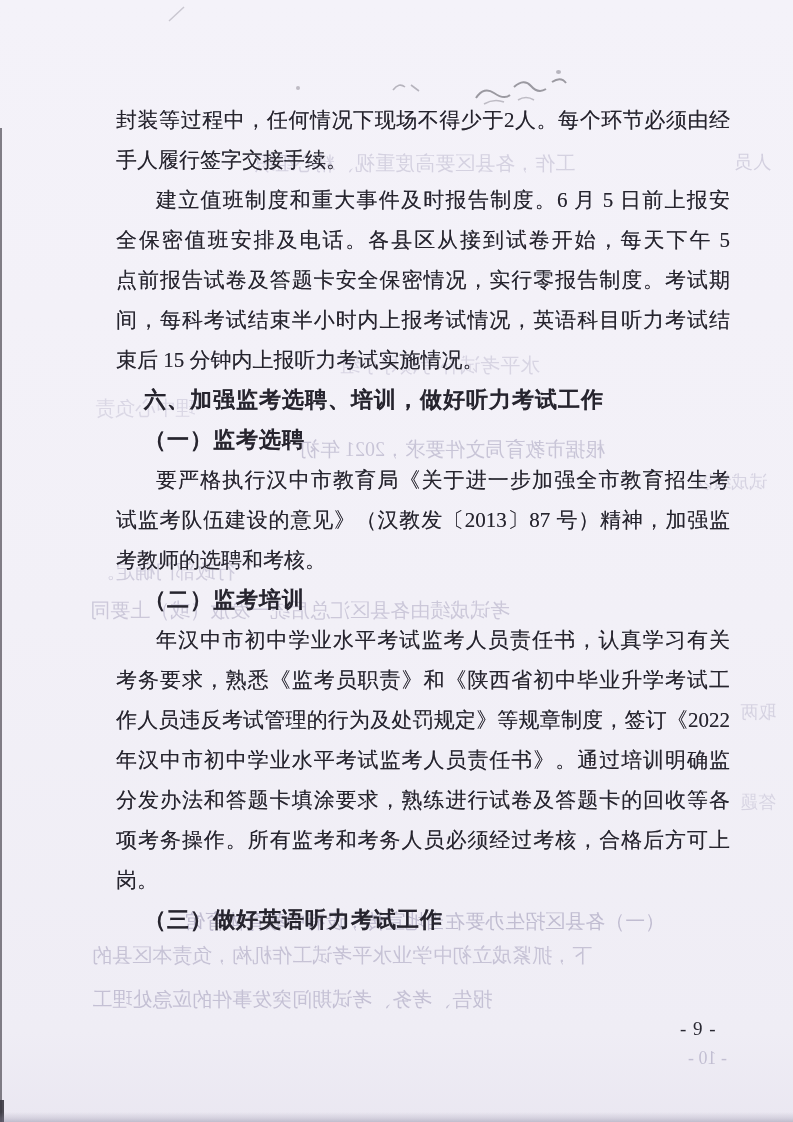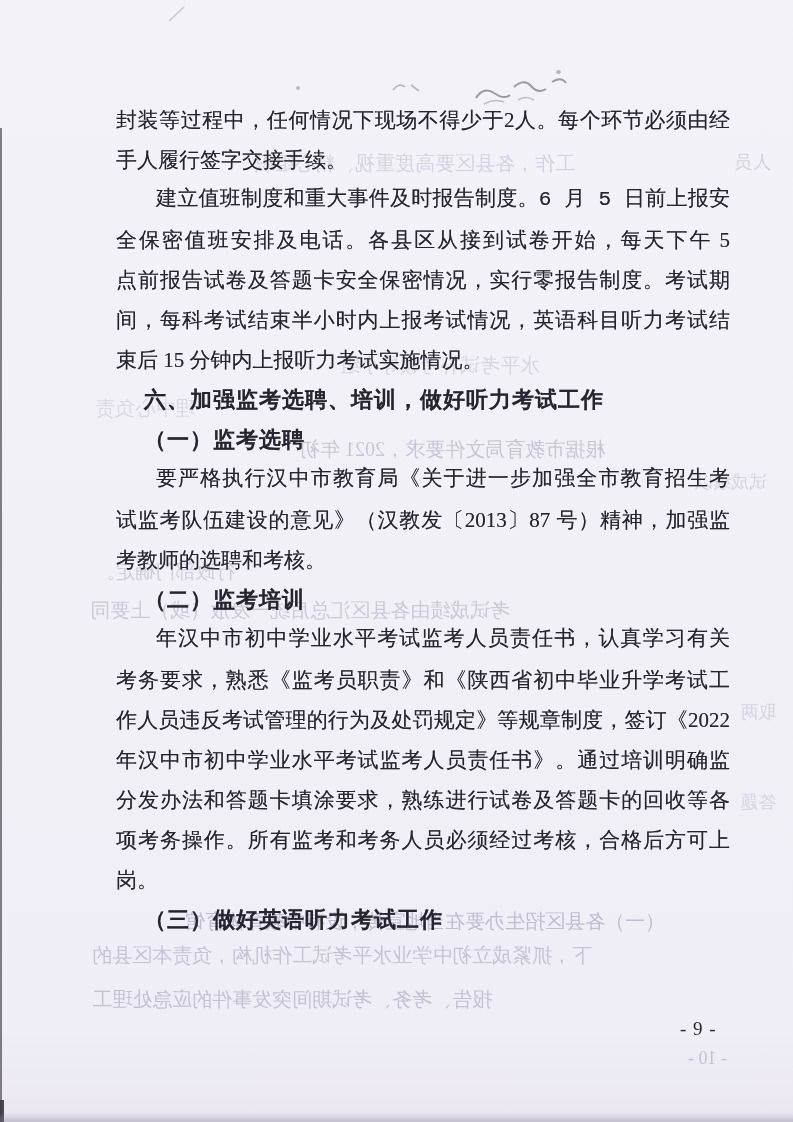--- a/index.html
+++ b/index.html
@@ -28,21 +28,21 @@
     letter-spacing:0px;
     white-space:nowrap;
     font-family:"Liberation Serif",serif;
     text-shadow:0 0 .4px rgba(38,36,46,.55);
   }
   .line.full{
     white-space:normal;
     text-align:justify;
     text-align-last:justify;
   }
-  .line.indent{padding-left:40px;font-family:Liberation Mono, monospace;}
+  .line.indent{padding-left:40px;}
   .line.heading{
     font-family:"Liberation Sans",sans-serif;
     font-weight:700;
     font-size:22px;
     padding-left:28px;
     letter-spacing:1px;
     text-align:right;
     text-align-last:left;
     white-space:nowrap;
   }

